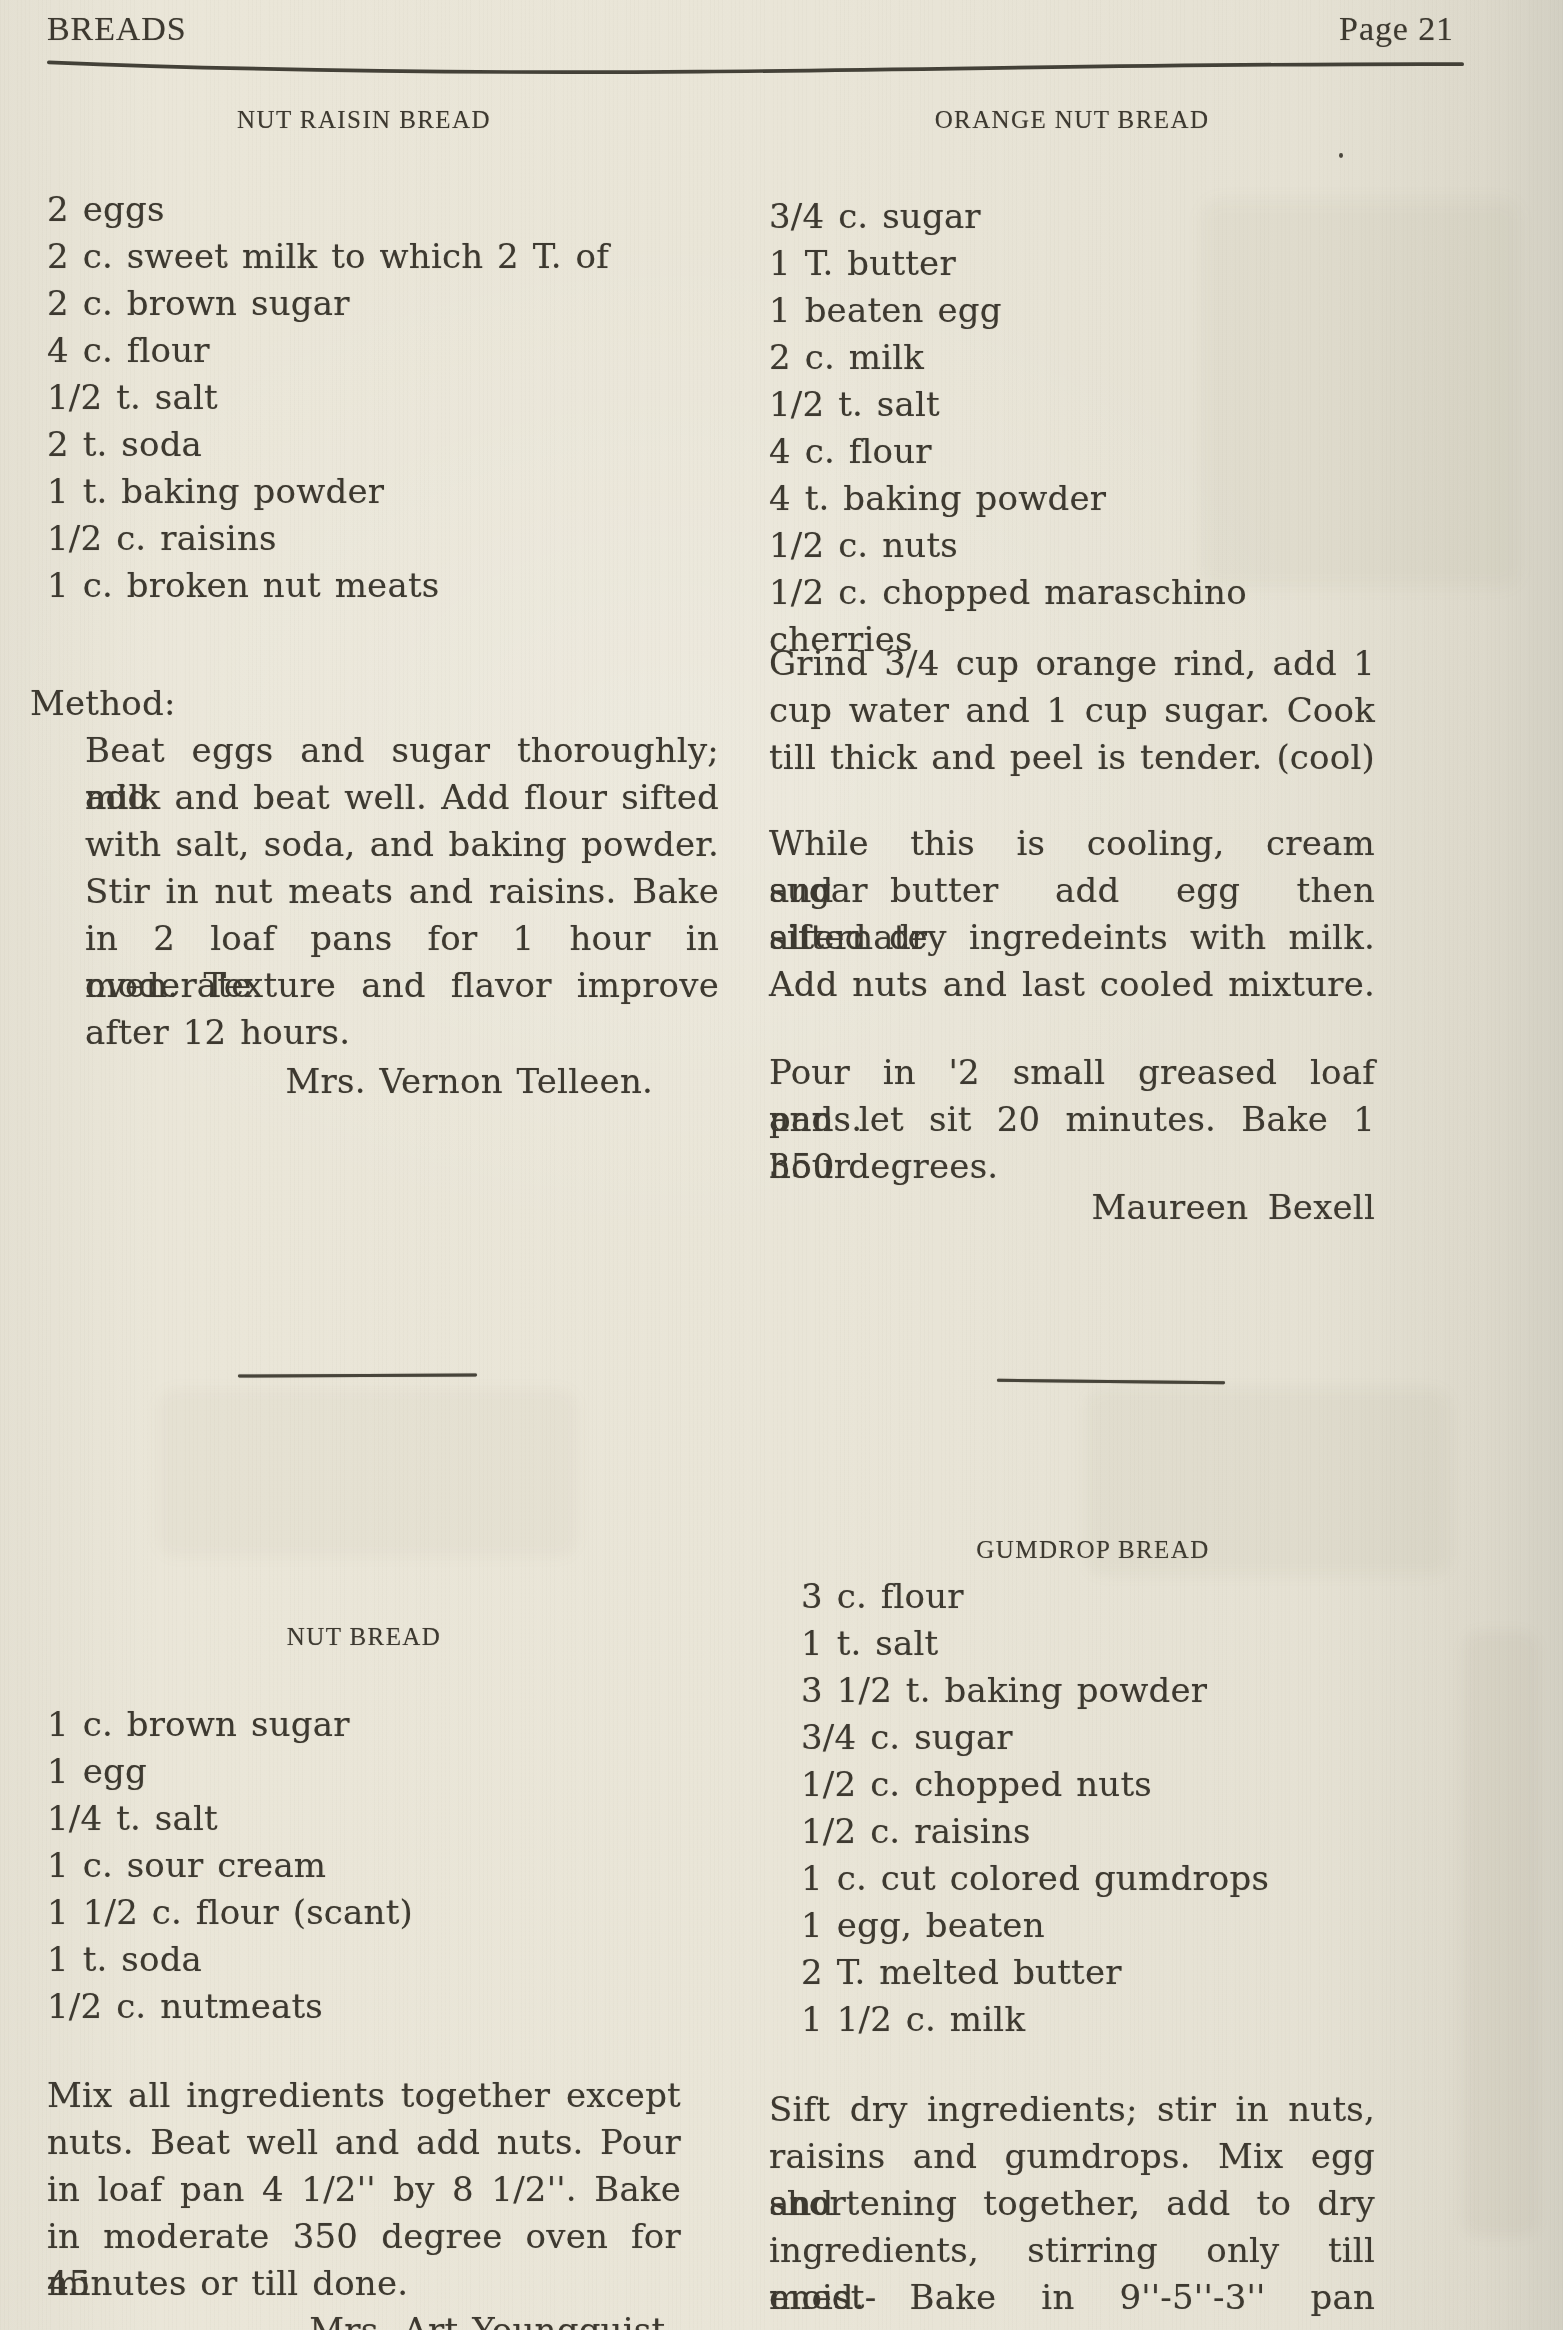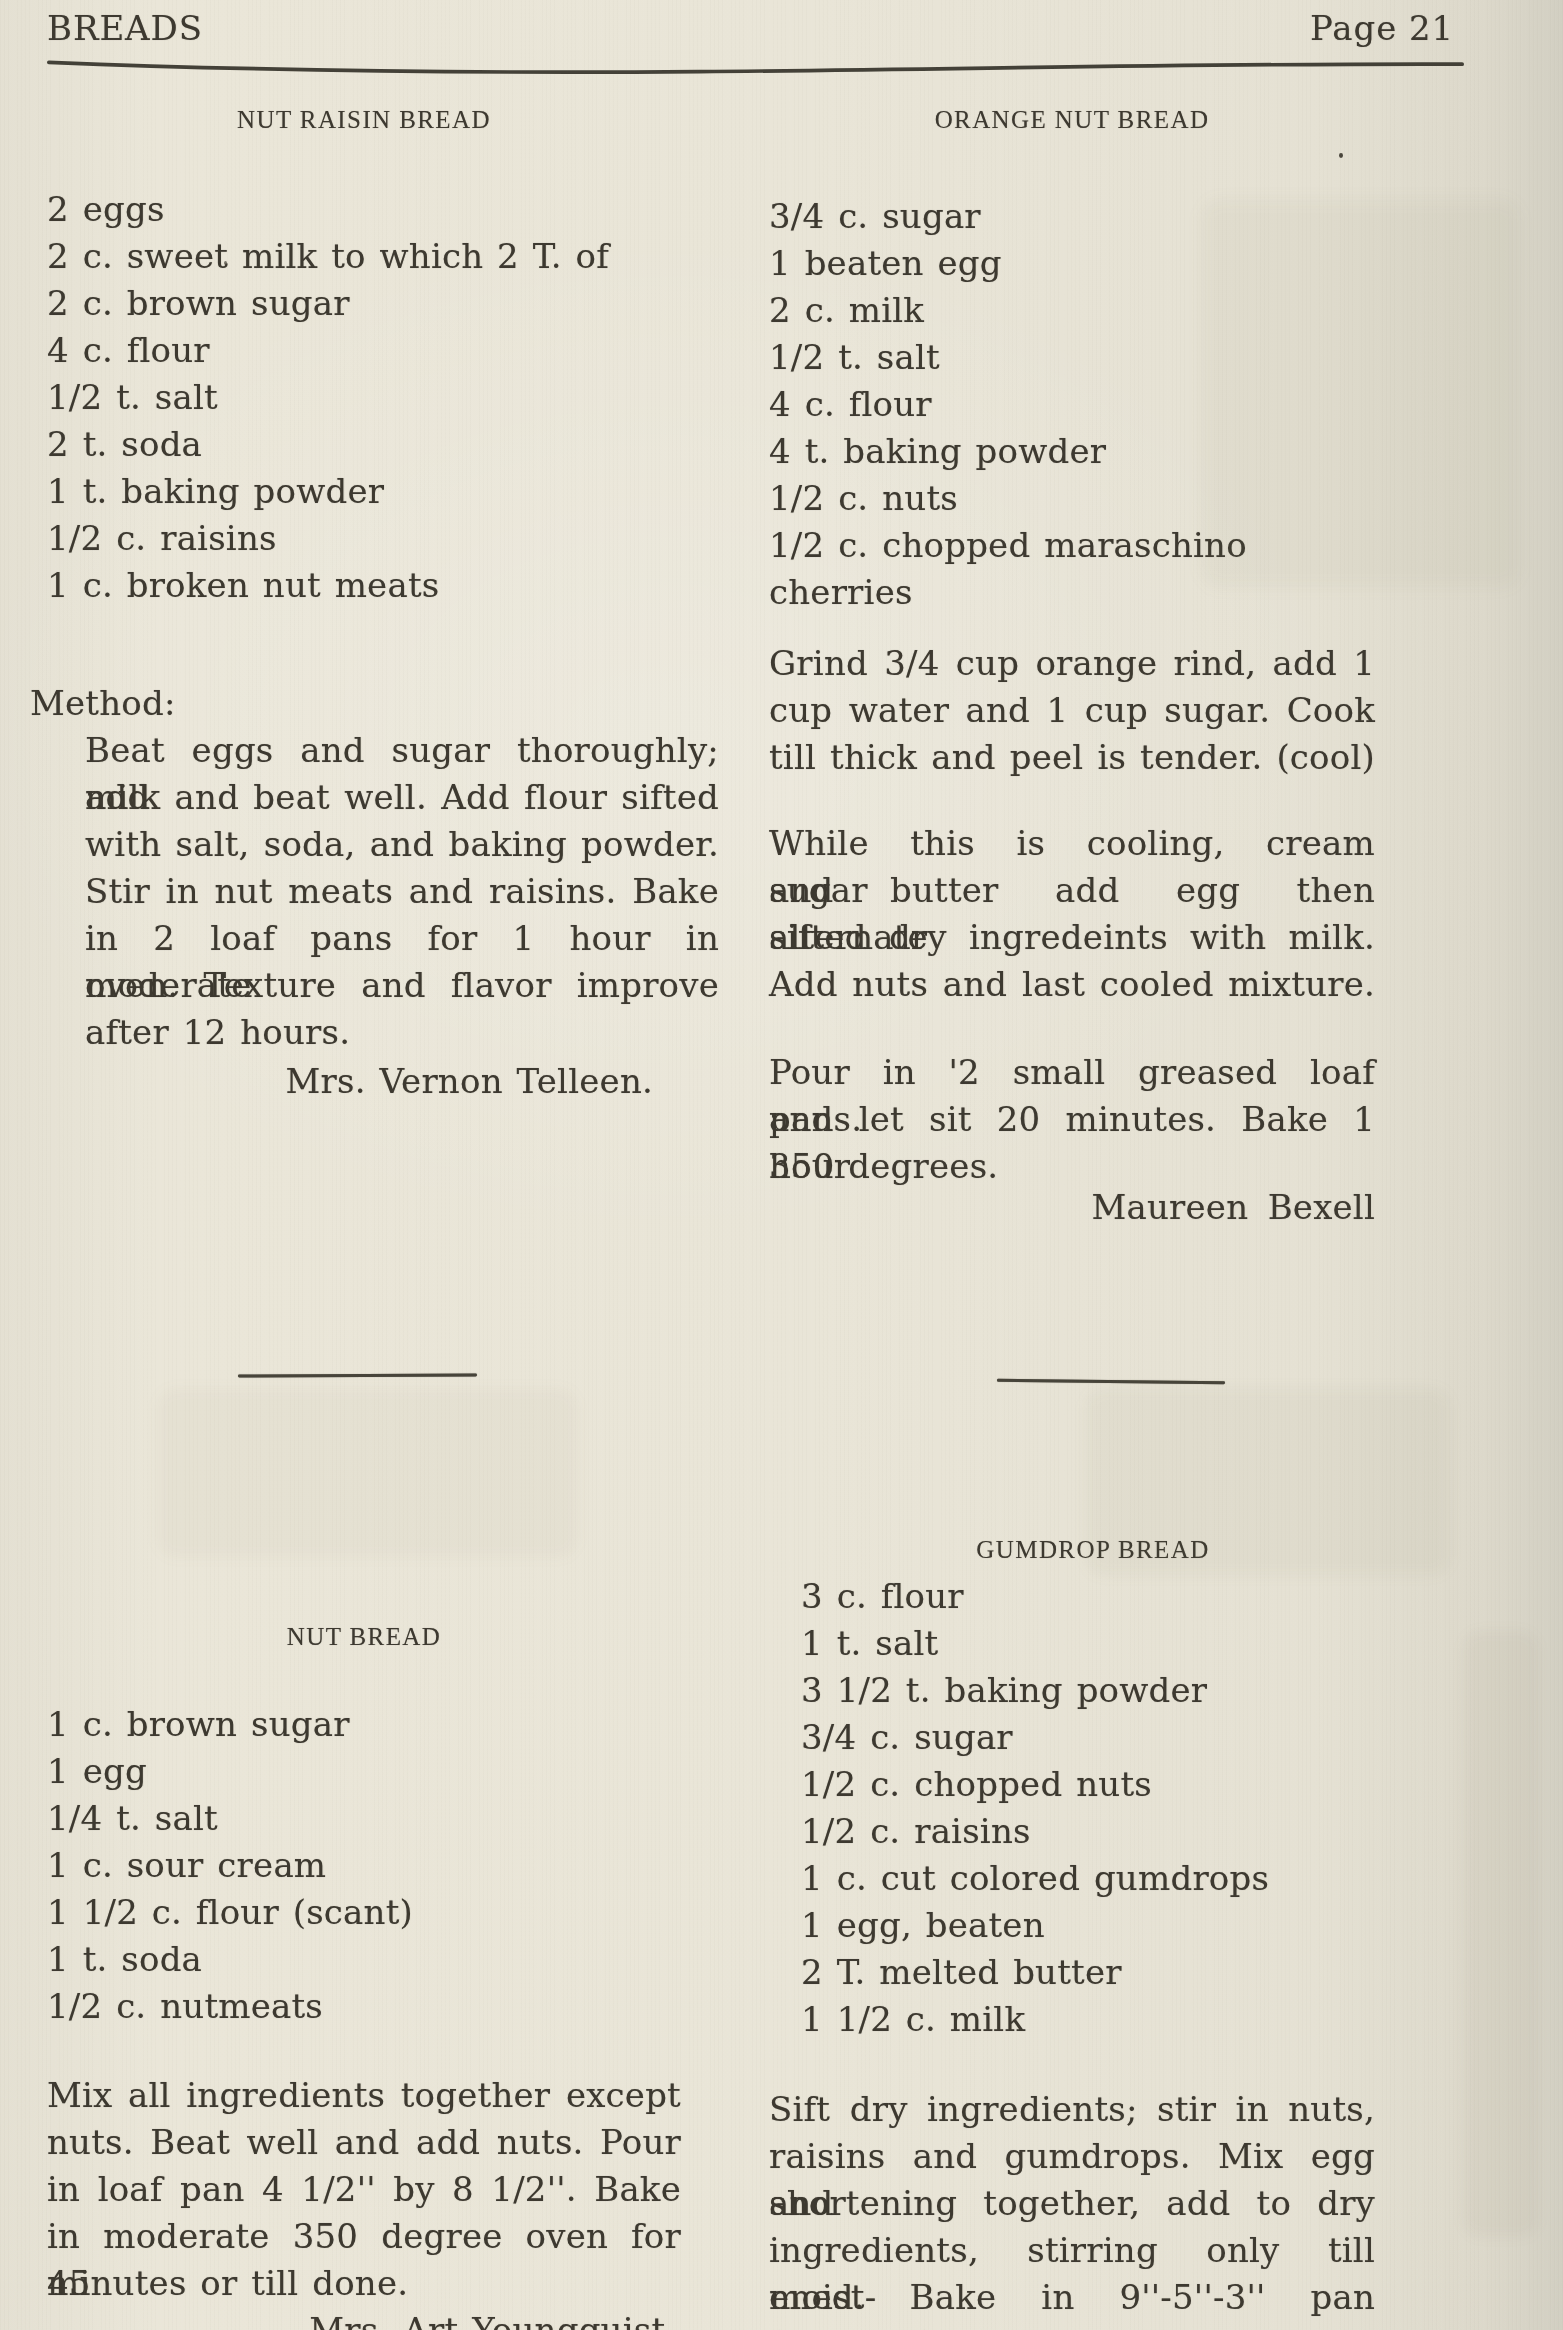--- a/index.html
+++ b/index.html
@@ -33,20 +33,21 @@
   .indent1{padding-left:137px;}
   .rtitle{
     height:47px;line-height:47px;text-align:center;
     font-size:25px;letter-spacing:1.4px;
     text-shadow:0 0 0.9px rgba(61,57,48,0.4);
     font-family:Liberation Serif, serif;
   }
   .hdr{
     height:47px;line-height:47px;font-size:34px;letter-spacing:0.9px;
     text-shadow:0 0 0.9px rgba(61,57,48,0.4);
+    font-family:Liberation Serif, serif;
   }
   .attr{text-align:right;}
   .rule-svg{position:absolute;left:47px;top:52px;}
   .sep{
     position:absolute;height:3.3px;background:#47443a;border-radius:1.4px;
     box-shadow:0 0 0.9px rgba(61,57,48,0.6);
   }
   .smudge{position:absolute;pointer-events:none;border-radius:18.6px;}
   .speck{position:absolute;background:#4a463c;border-radius:50%;}
 </style>
@@ -87,20 +88,21 @@
     <div class="ln j">oven. Texture and flavor improve</div>
     <div class="ln">after 12 hours.</div>
   </div>
 
   <div class="blk ln attr" style="left:47px;top:1058px;width:634px;padding-right:28px;box-sizing:border-box;">Mrs. Vernon Telleen.</div>
 
   <div class="blk rtitle" style="left:769px;top:96px;width:606px;">ORANGE NUT BREAD</div>
 
   <div class="blk" style="left:769px;top:193px;width:606px;">
     <div class="ln">3/4 c. sugar</div>
+    <div class="ln">1 T. butter</div>
     <div class="ln">1 beaten egg</div>
     <div class="ln">2 c. milk</div>
     <div class="ln">1/2 t. salt</div>
     <div class="ln">4 c. flour</div>
     <div class="ln">4 t. baking powder</div>
     <div class="ln">1/2 c. nuts</div>
     <div class="ln">1/2 c. chopped maraschino cherries</div>
   </div>
 
   <div class="blk" style="left:769px;top:640px;width:606px;">

